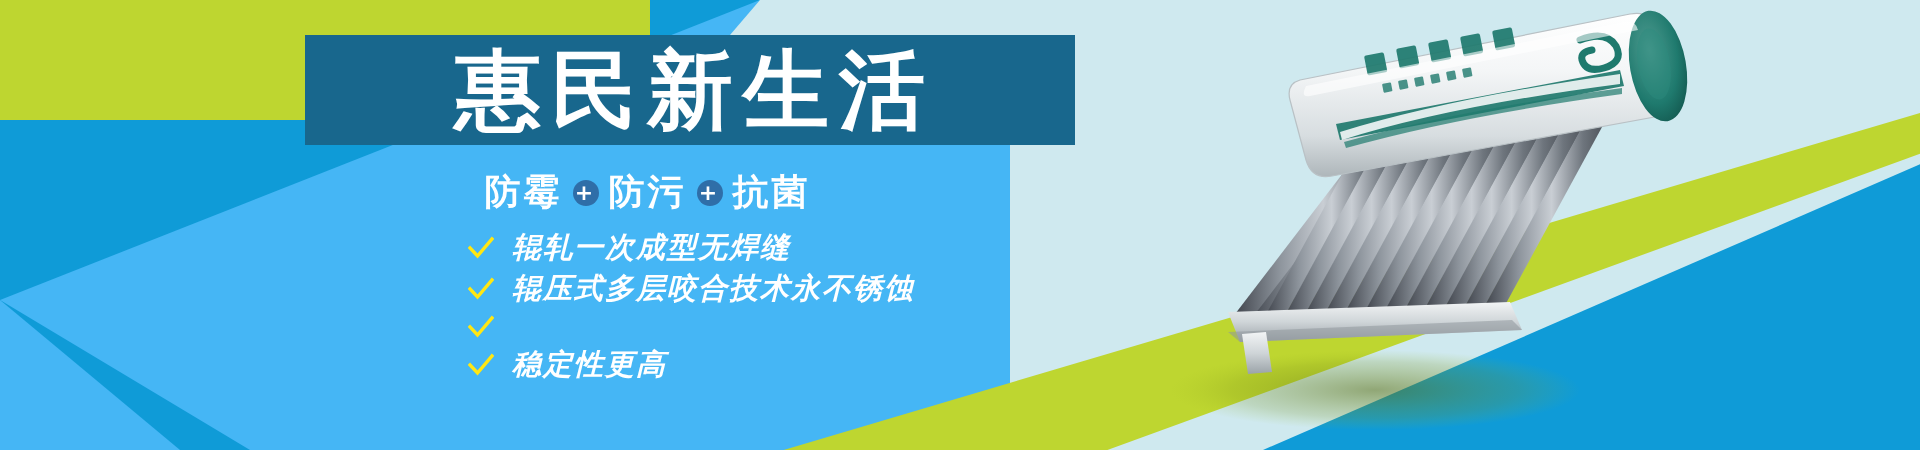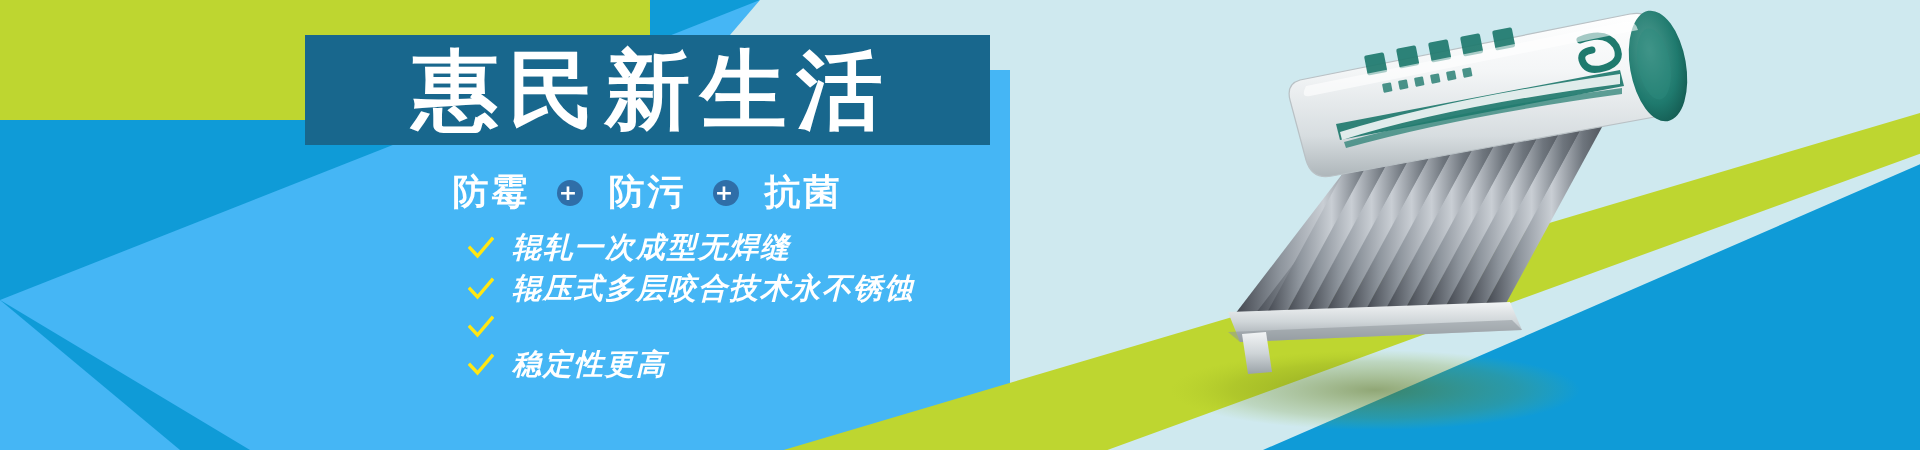--- a/index.html
+++ b/index.html
@@ -65,21 +65,21 @@
     left:700px;top:0;width:420px;height:70px;
     background:#cfe9ef;
     clip-path:polygon(60px 0, 420px 0, 420px 70px, 0 70px);
   }
 
   
   .content{position:absolute;left:0;top:0;width:1010px;height:450px;}
 
   .title-band{
     position:absolute;left:305px;top:35px;
-    width:685px;height:110px;
+    width:770px;height:110px;
     background:#18678d;
   }
   .title-text{
     position:absolute;left:50%;top:50%;
     transform:translate(-50%,-50%);
     color:#ffffff;
     font-size:86px;
     font-weight:bold;
     letter-spacing:10px;
     white-space:nowrap;
@@ -92,21 +92,21 @@
     width:685px;
     text-align:center;
     color:#ffffff;
     font-size:36px;
     font-weight:bold;
     letter-spacing:3px;
     white-space:nowrap;
     display:flex;
     align-items:center;
     justify-content:center;
-    gap:22px;
+    gap:6px;
   }
   .plus-badge{
     display:inline-flex;
     align-items:center;justify-content:center;
     width:26px;height:26px;
     border-radius:50%;
     background:#2f6ea8;
     color:#ffffff;
     font-size:22px;
     font-weight:bold;

